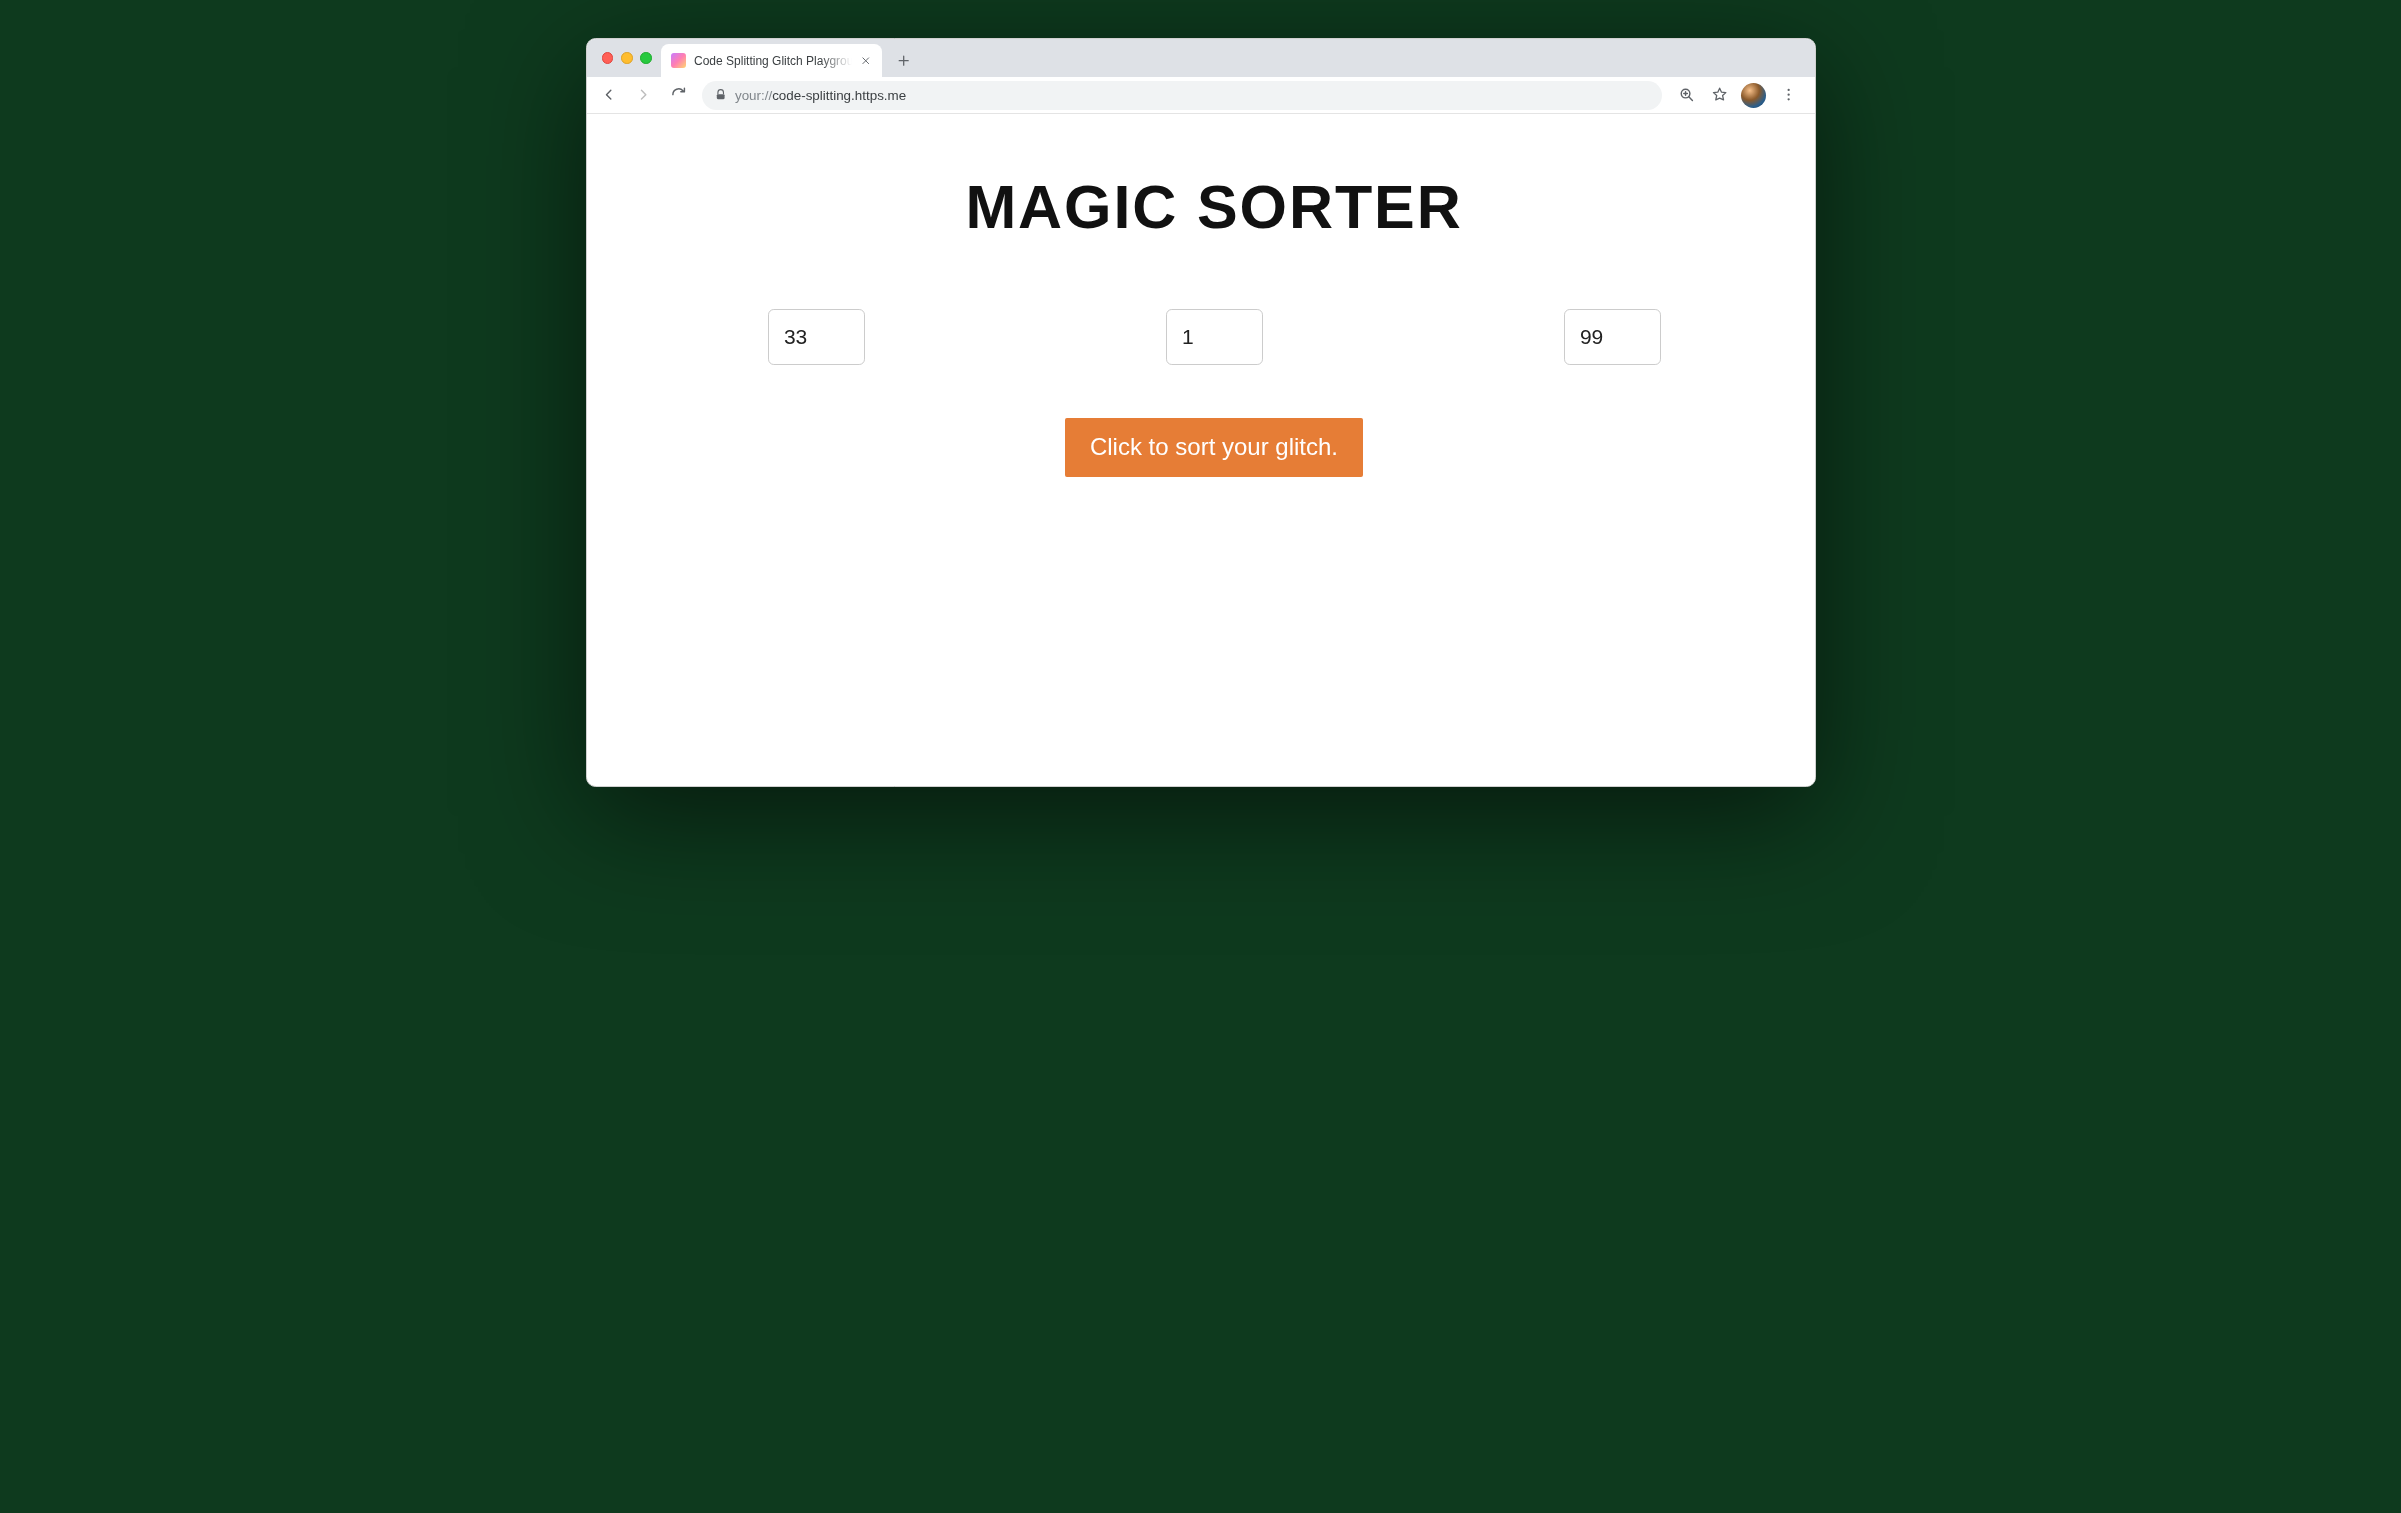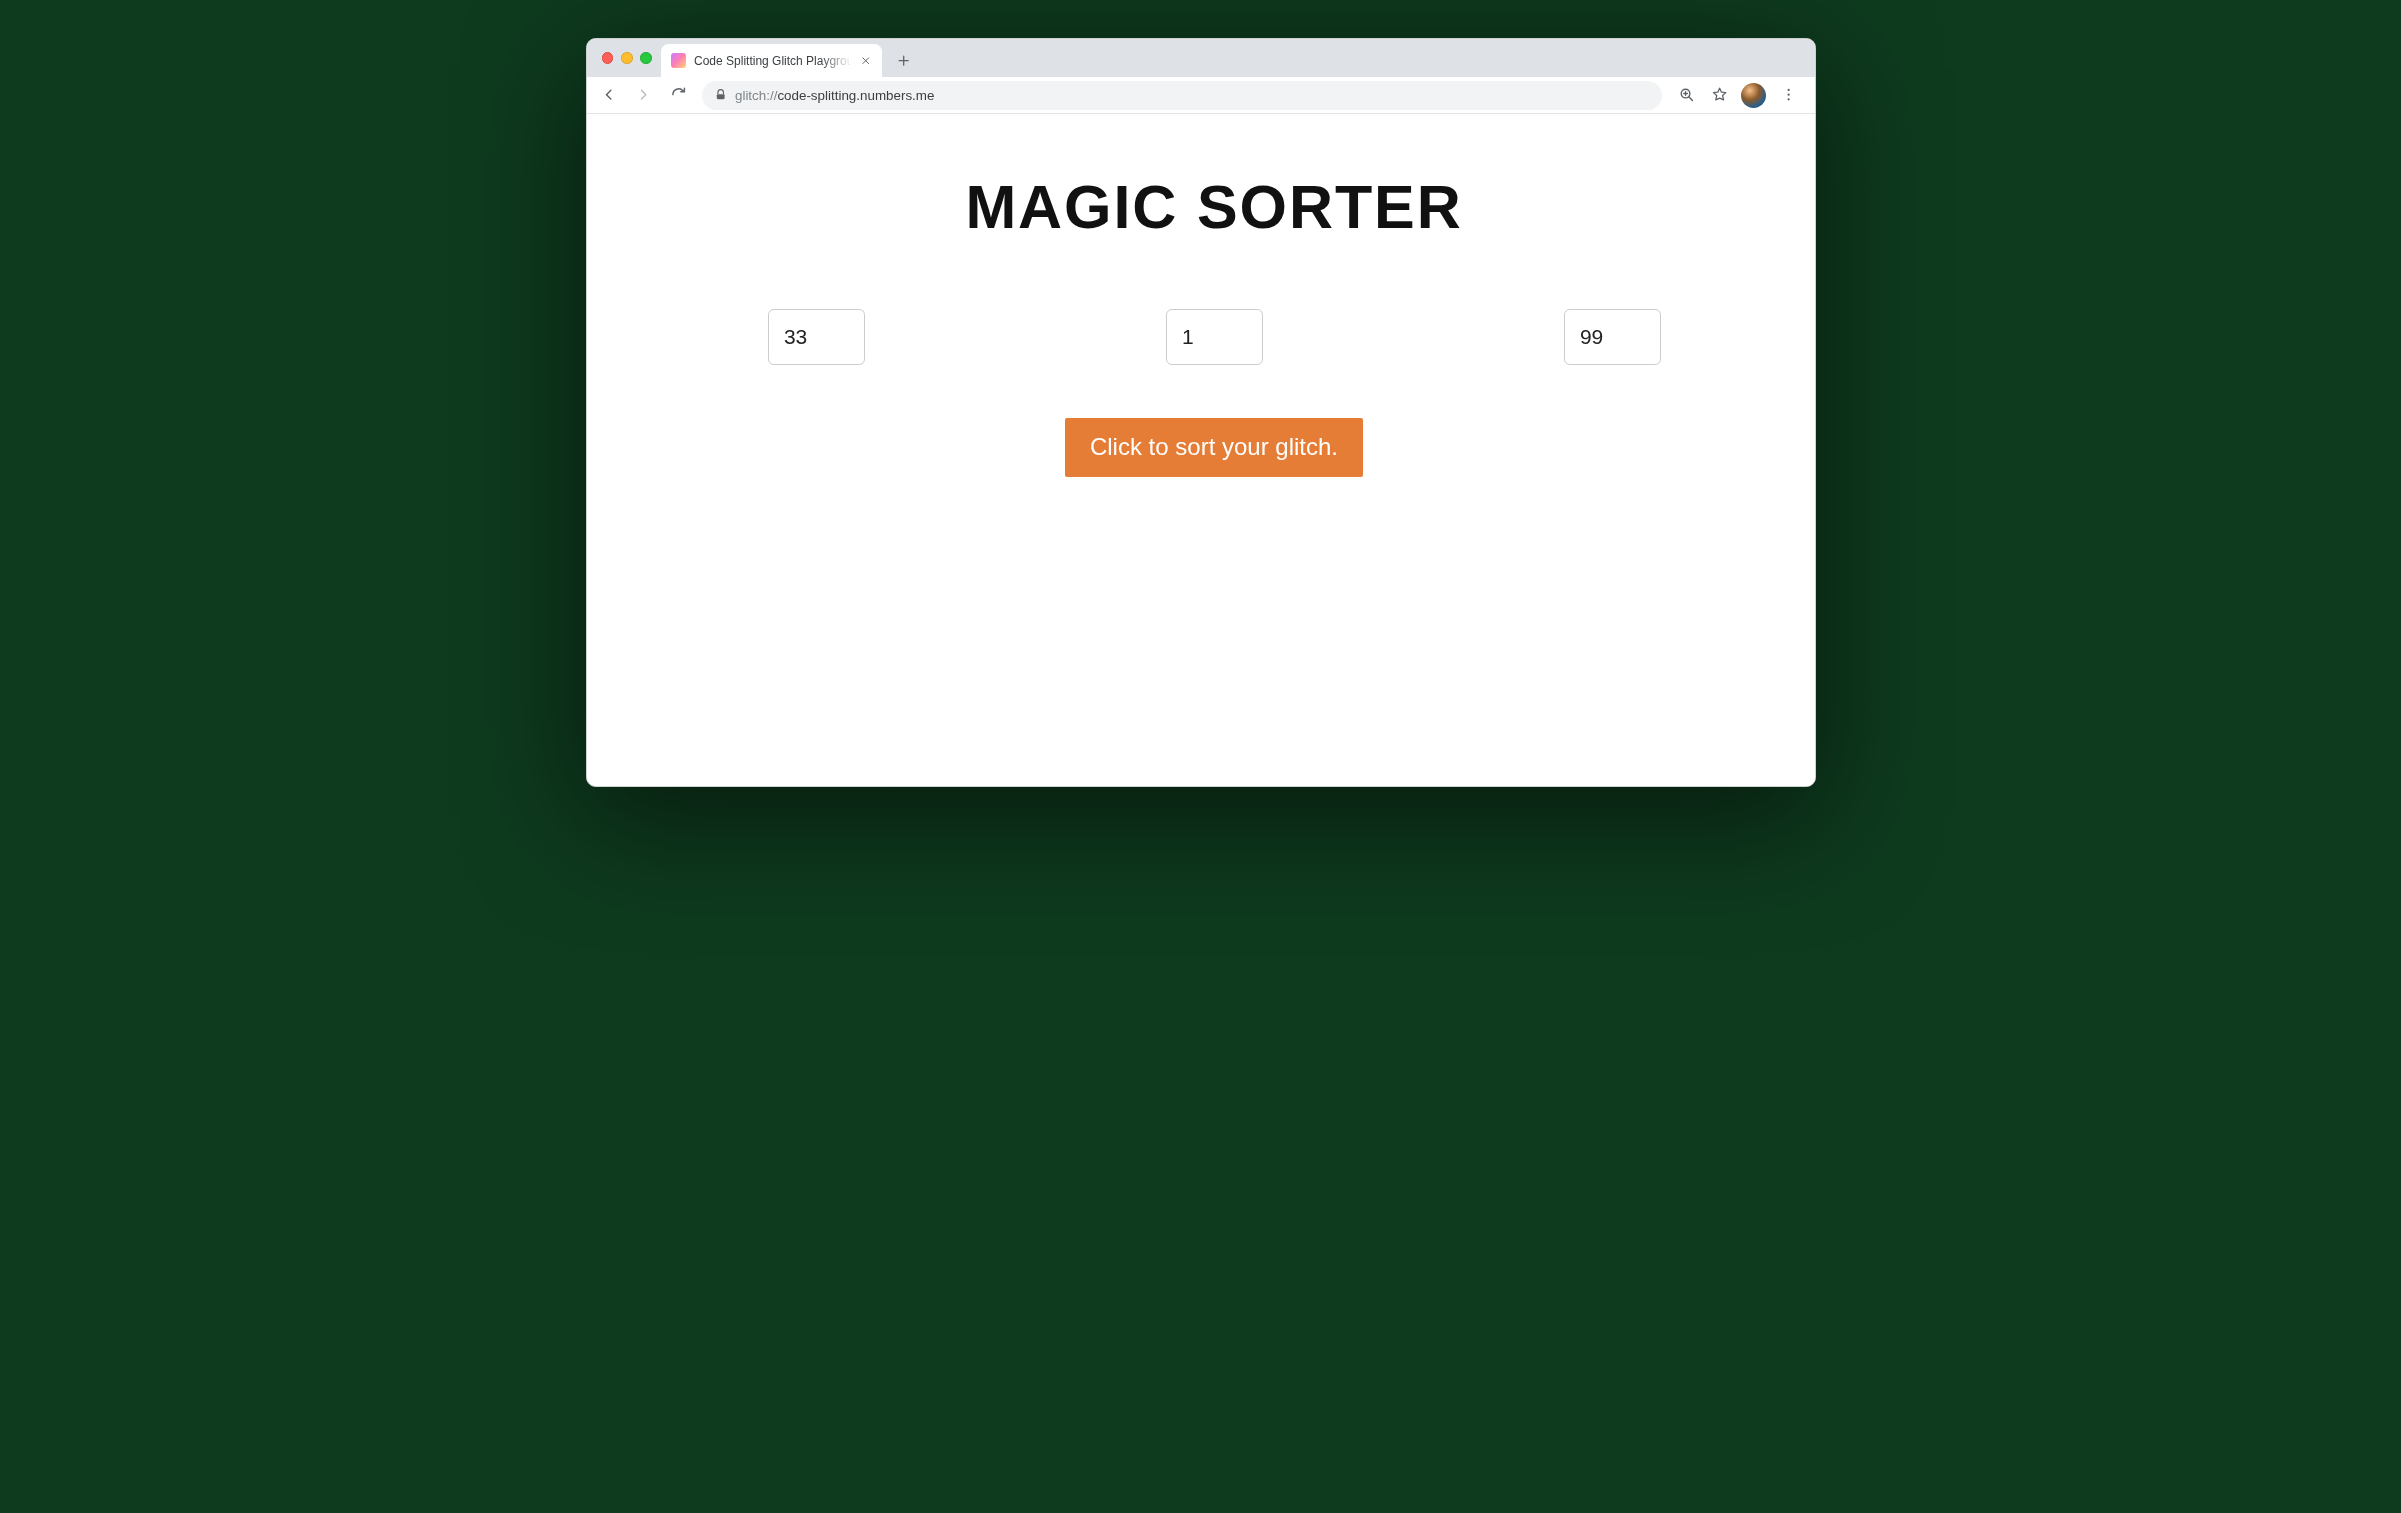--- a/index.html
+++ b/index.html
@@ -233,21 +233,21 @@
             <path d="M4 12a8 8 0 0 1 14-5.3L20 8M20 3v5h-5" stroke="currentColor" stroke-width="2" fill="none" stroke-linecap="round" stroke-linejoin="round"></path>
           </svg>
       </div>
 
       <div class="omnibox">
         <svg class="lock-icon" viewBox="0 0 24 24">
             <path d="M7 11V8a5 5 0 0 1 10 0v3" stroke="currentColor" stroke-width="2" fill="none"></path>
             <rect x="5" y="11" width="14" height="9" rx="2" fill="currentColor"></rect>
           </svg>
         <span class="url-text">
-          <span class="url-muted">glitch://</span><span>code-splitting.numbers.me</span>
+          <span class="url-muted">your://</span><span>code-splitting.https.me</span>
         </span>
       </div>
 
       <div class="tool-right">
         <div class="icon-btn">
           <svg viewBox="0 0 24 24">
               <circle cx="10.5" cy="10.5" r="6" stroke="currentColor" stroke-width="2" fill="none"></circle>
               <path d="M15 15l5 5M8 10.5h5M10.5 8v5" stroke="currentColor" stroke-width="2" stroke-linecap="round"></path>
             </svg>
         </div>

